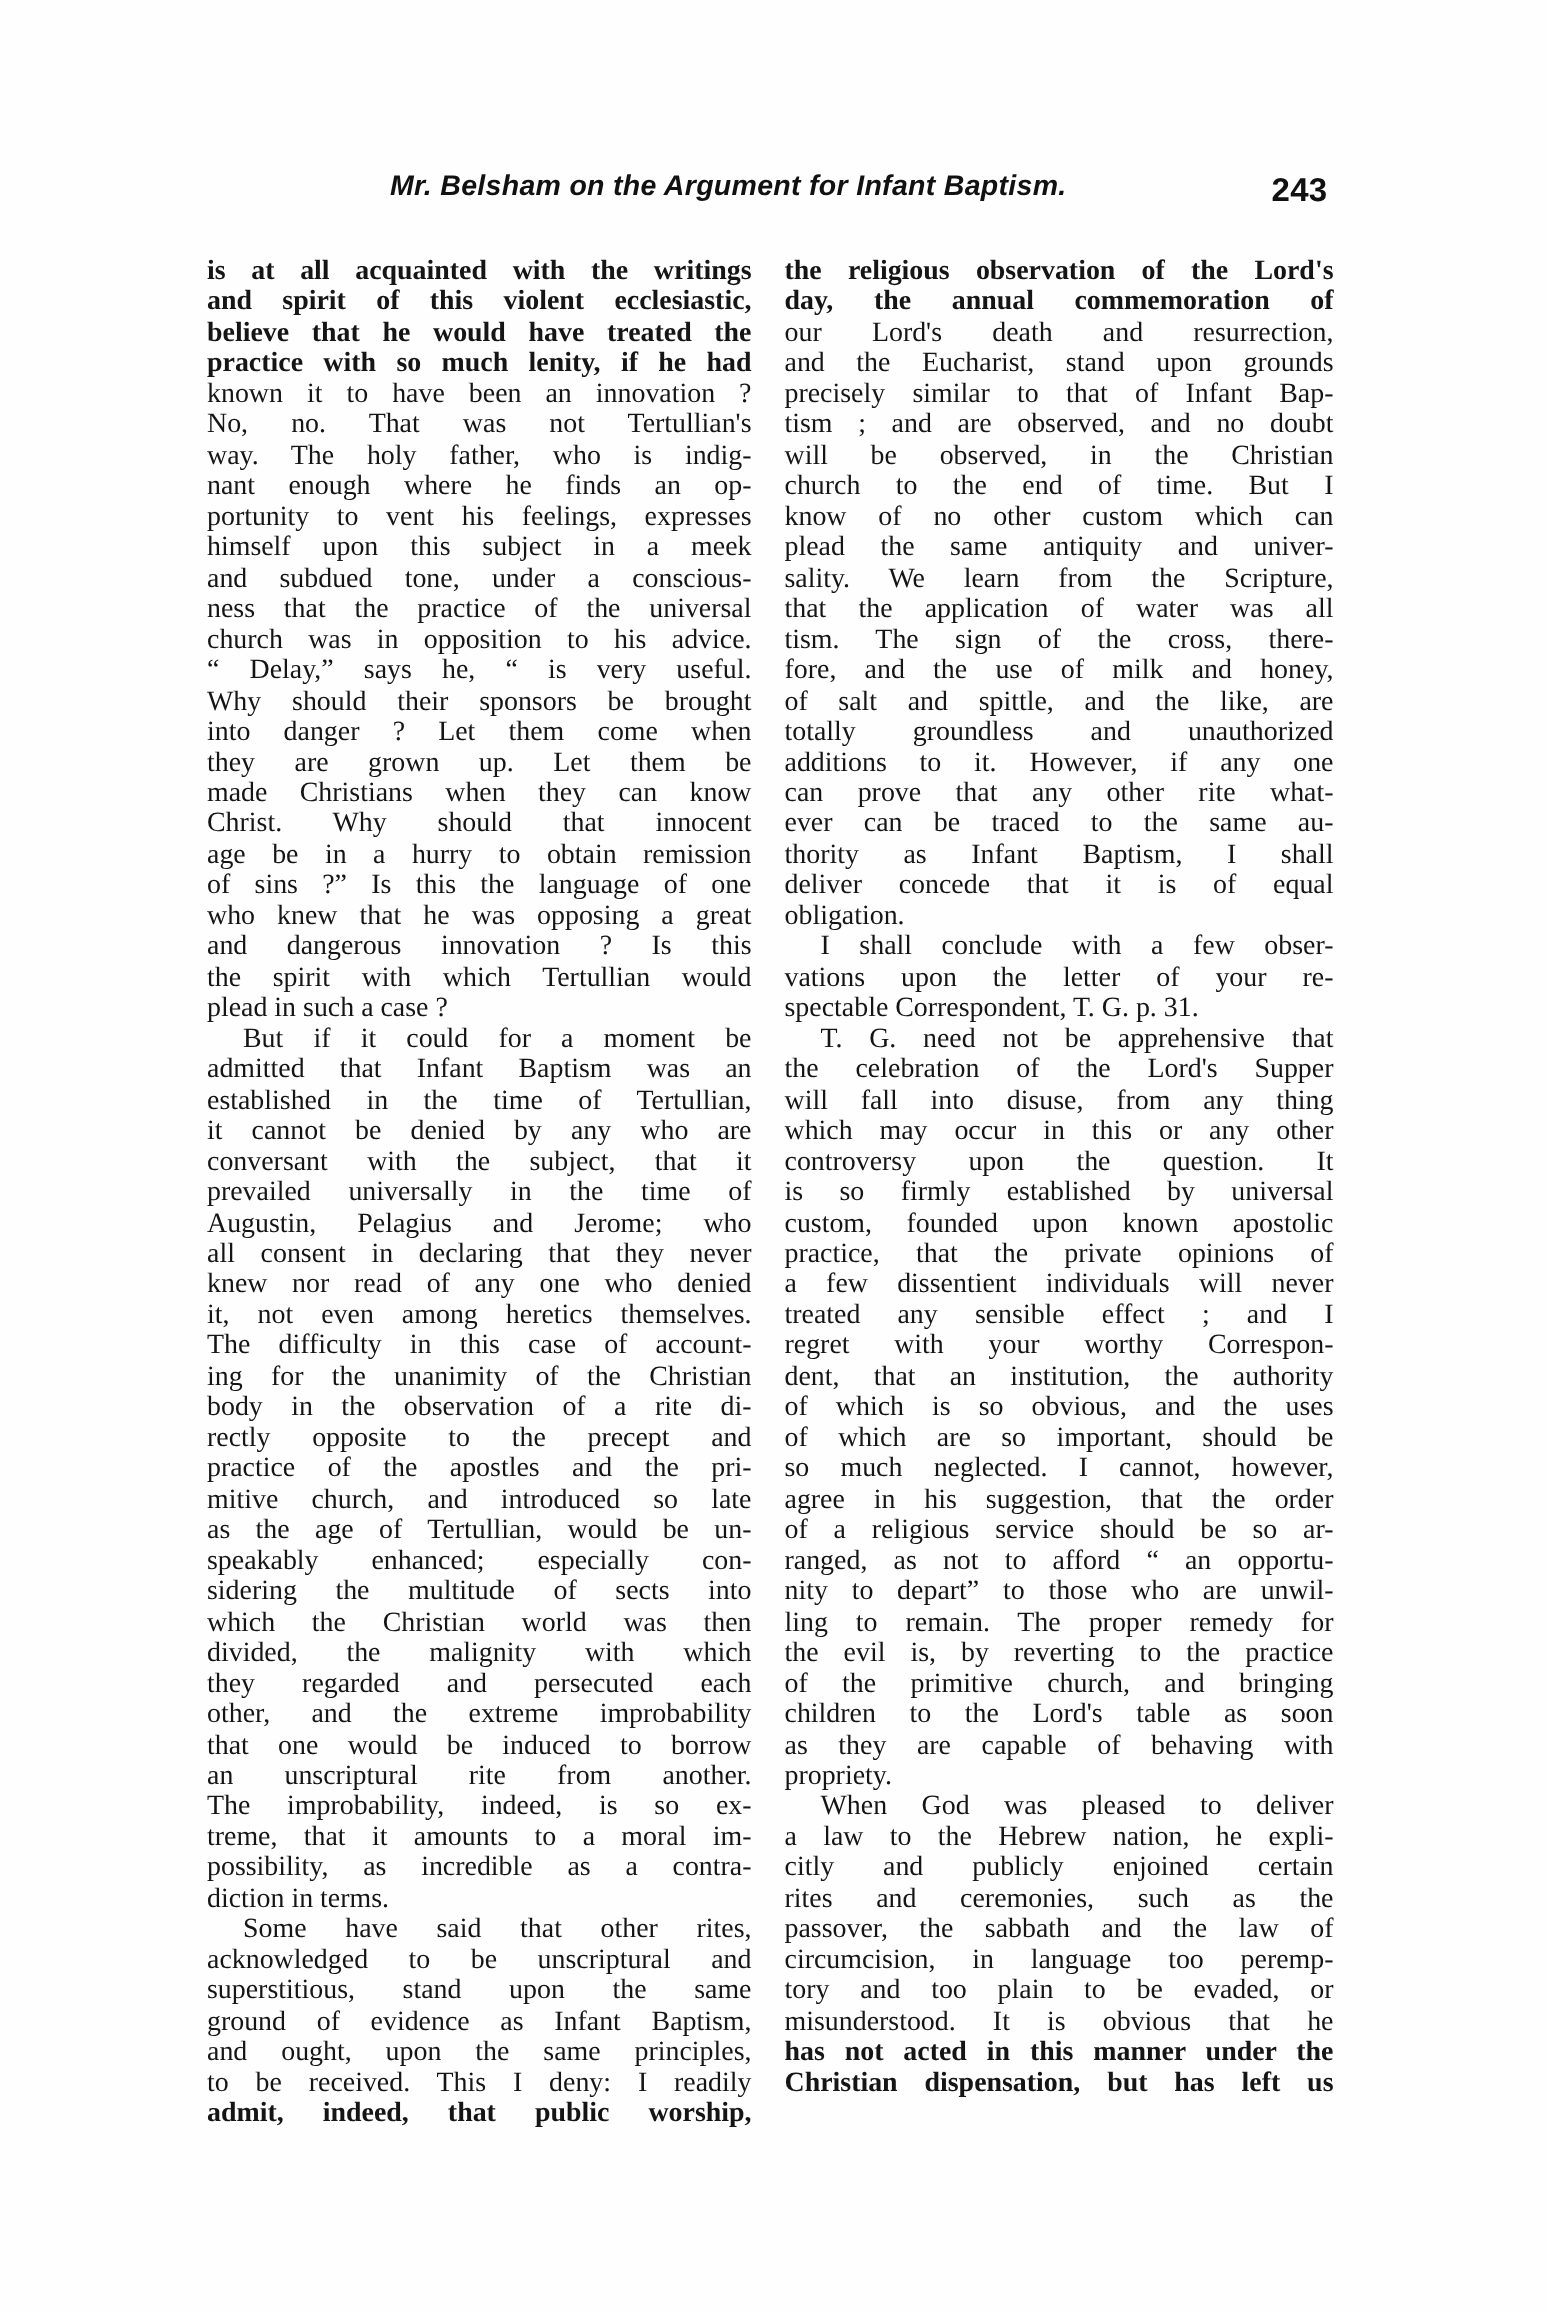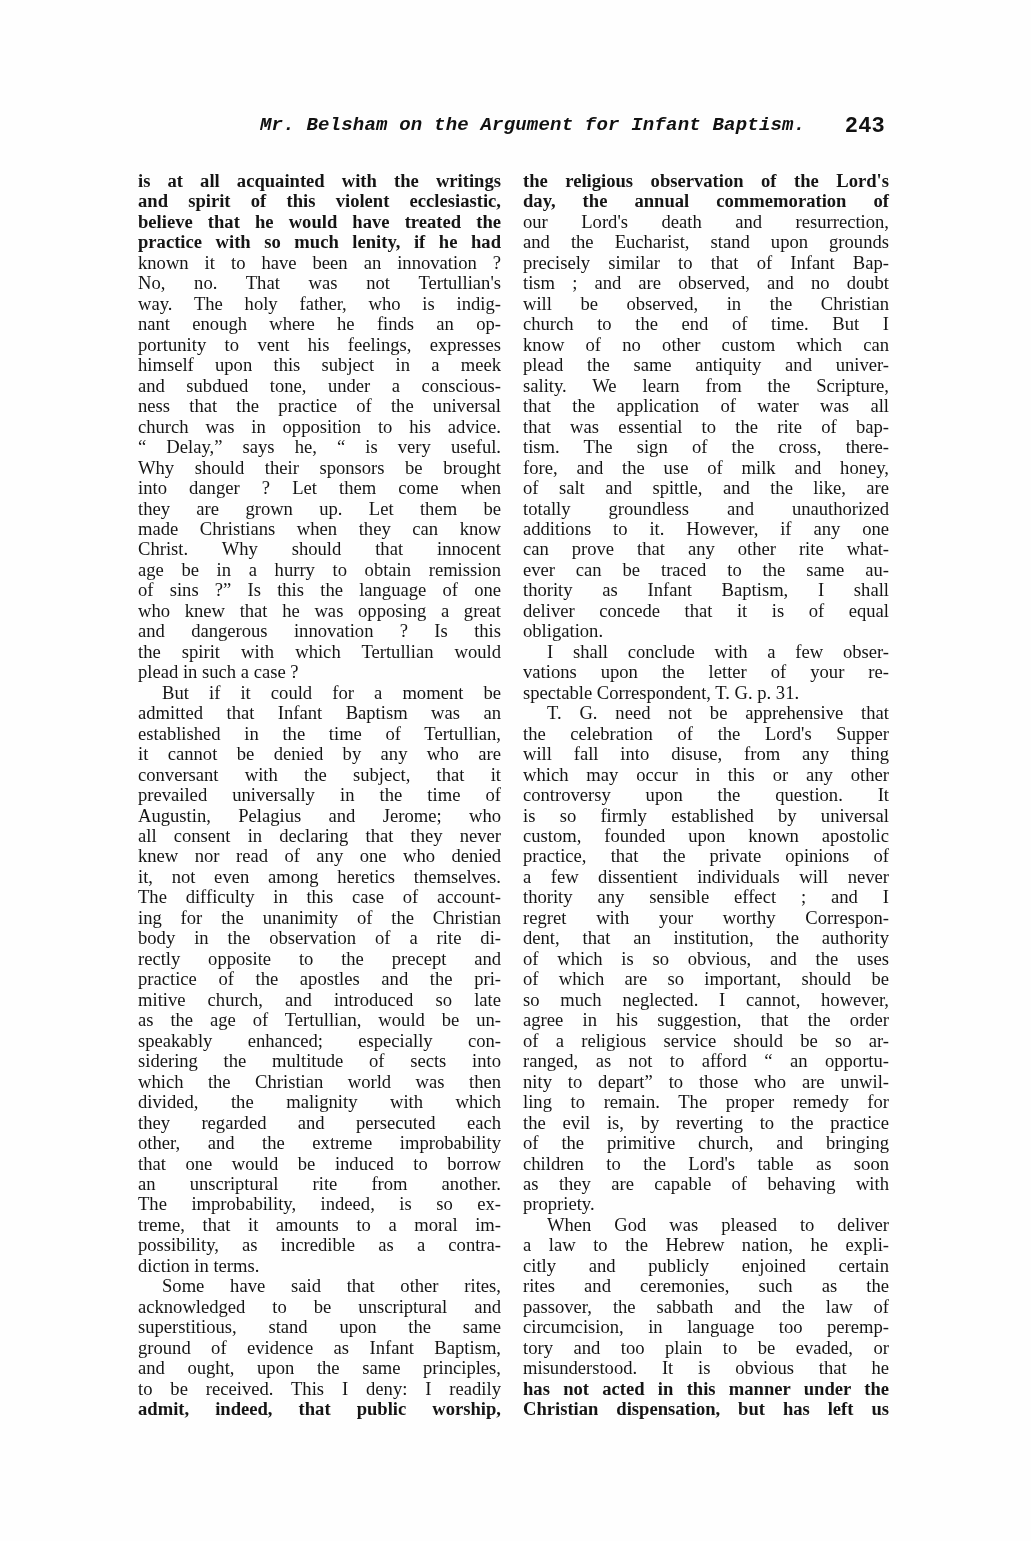--- a/index.html
+++ b/index.html
@@ -1,20 +1,20 @@
 <!DOCTYPE html>
 <html><head>
 <meta charset="utf-8">
 <style>
   html, body { margin: 0; padding: 0; background: #ffffff; }
   body { width: 1031px; height: 1541px; position: relative; overflow: hidden; }
   .page { position: absolute; left: 0; top: 0; width: 1031px; height: 1541px; background: #fefefe; }
   .running-head {
     position: absolute; top: 110px; left: 260px; width: 620px; height: 30px;
-    font-family: Liberation Mono, monospace; font-style: italic; font-weight: bold;
+    font-family: Liberation Sans, sans-serif; font-style: italic; font-weight: bold;
     font-size: 19px; color: #111; letter-spacing: 0.2px;
   }
   .running-head .title { position: absolute; left: 0; top: 4px; }
   .running-head .folio { position: absolute; right: -5px; top: 4px; font-style: normal; font-size: 22px; }
   .column {
     position: absolute; top: 171px;
     font-family: "Liberation Serif", serif; font-size: 18.6px; color: #151515;
   }
   .col-left { left: 138px; width: 363px; }
   .col-right { left: 523px; width: 366px; }
@@ -105,21 +105,20 @@
       <span class="line">our Lord's death and resurrection,</span>
       <span class="line">and the Eucharist, stand upon grounds</span>
       <span class="line">precisely similar to that of Infant Bap-</span>
       <span class="line">tism ; and are observed, and no doubt</span>
       <span class="line">will be observed, in the Christian</span>
       <span class="line">church to the end of time.  But I</span>
       <span class="line">know of no other custom which can</span>
       <span class="line">plead the same antiquity and univer-</span>
       <span class="line">sality.  We learn from the Scripture,</span>
       <span class="line">that the application of water was all</span>
-      <span class="line">that was essential to the rite of bap-</span>
       <span class="line">tism.  The sign of the cross, there-</span>
       <span class="line">fore, and the use of milk and honey,</span>
       <span class="line">of salt and spittle, and the like, are</span>
       <span class="line">totally groundless and unauthorized</span>
       <span class="line">additions to it.  However, if any one</span>
       <span class="line">can prove that any other rite what-</span>
       <span class="line">ever can be traced to the same au-</span>
       <span class="line">thority as Infant Baptism, I shall</span>
       <span class="line">deliver concede that it is of equal</span>
       <span class="line last">obligation.</span>
@@ -128,21 +127,21 @@
       <span class="line last">spectable Correspondent, T. G. p. 31.</span>
       <span class="line indent">T. G. need not be apprehensive that</span>
       <span class="line">the celebration of the Lord's Supper</span>
       <span class="line">will fall into disuse, from any thing</span>
       <span class="line">which may occur in this or any other</span>
       <span class="line">controversy upon the question.  It</span>
       <span class="line">is so firmly established by universal</span>
       <span class="line">custom, founded upon known apostolic</span>
       <span class="line">practice, that the private opinions of</span>
       <span class="line">a few dissentient individuals will never</span>
-      <span class="line">thority any sensible effect ; and I</span>
+      <span class="line">treated any sensible effect ; and I</span>
       <span class="line">regret with your worthy Correspon-</span>
       <span class="line">dent, that an institution, the authority</span>
       <span class="line">of which is so obvious, and the uses</span>
       <span class="line">of which are so important, should be</span>
       <span class="line">so much neglected.  I cannot, however,</span>
       <span class="line">agree in his suggestion, that the order</span>
       <span class="line">of a religious service should be so ar-</span>
       <span class="line">ranged, as not to afford “ an opportu-</span>
       <span class="line">nity to depart” to those who are unwil-</span>
       <span class="line">ling to remain.  The proper remedy for</span>

